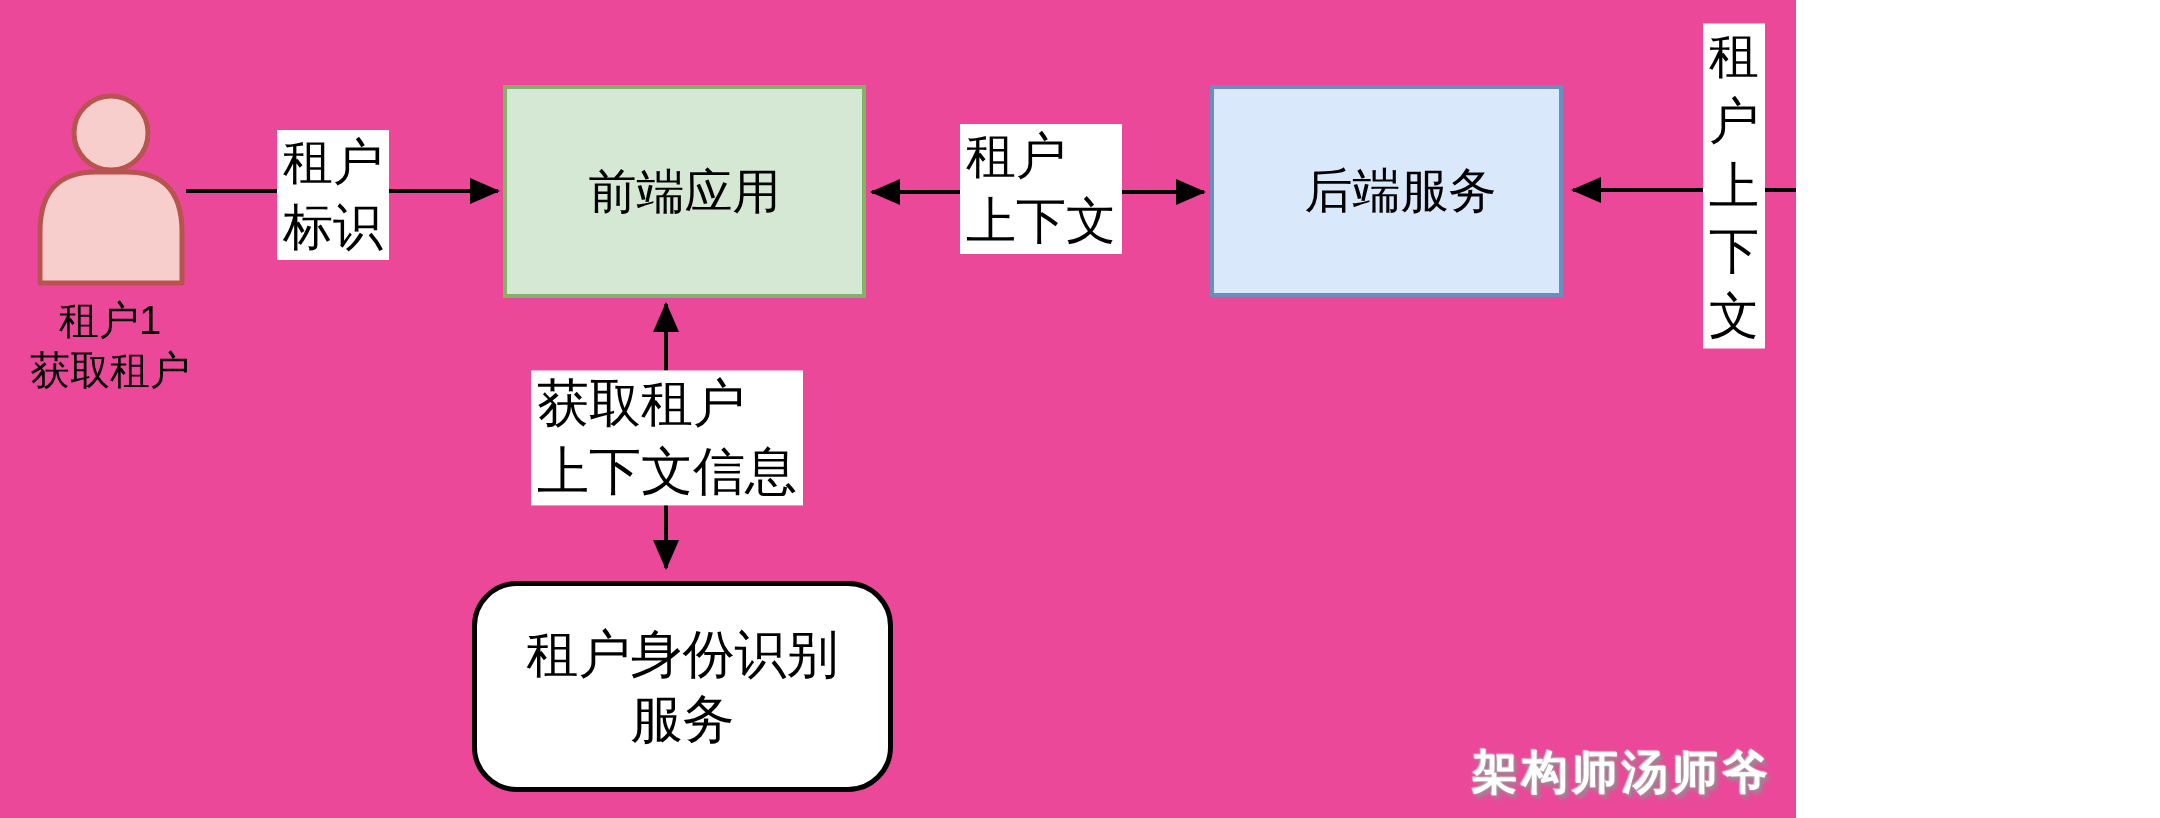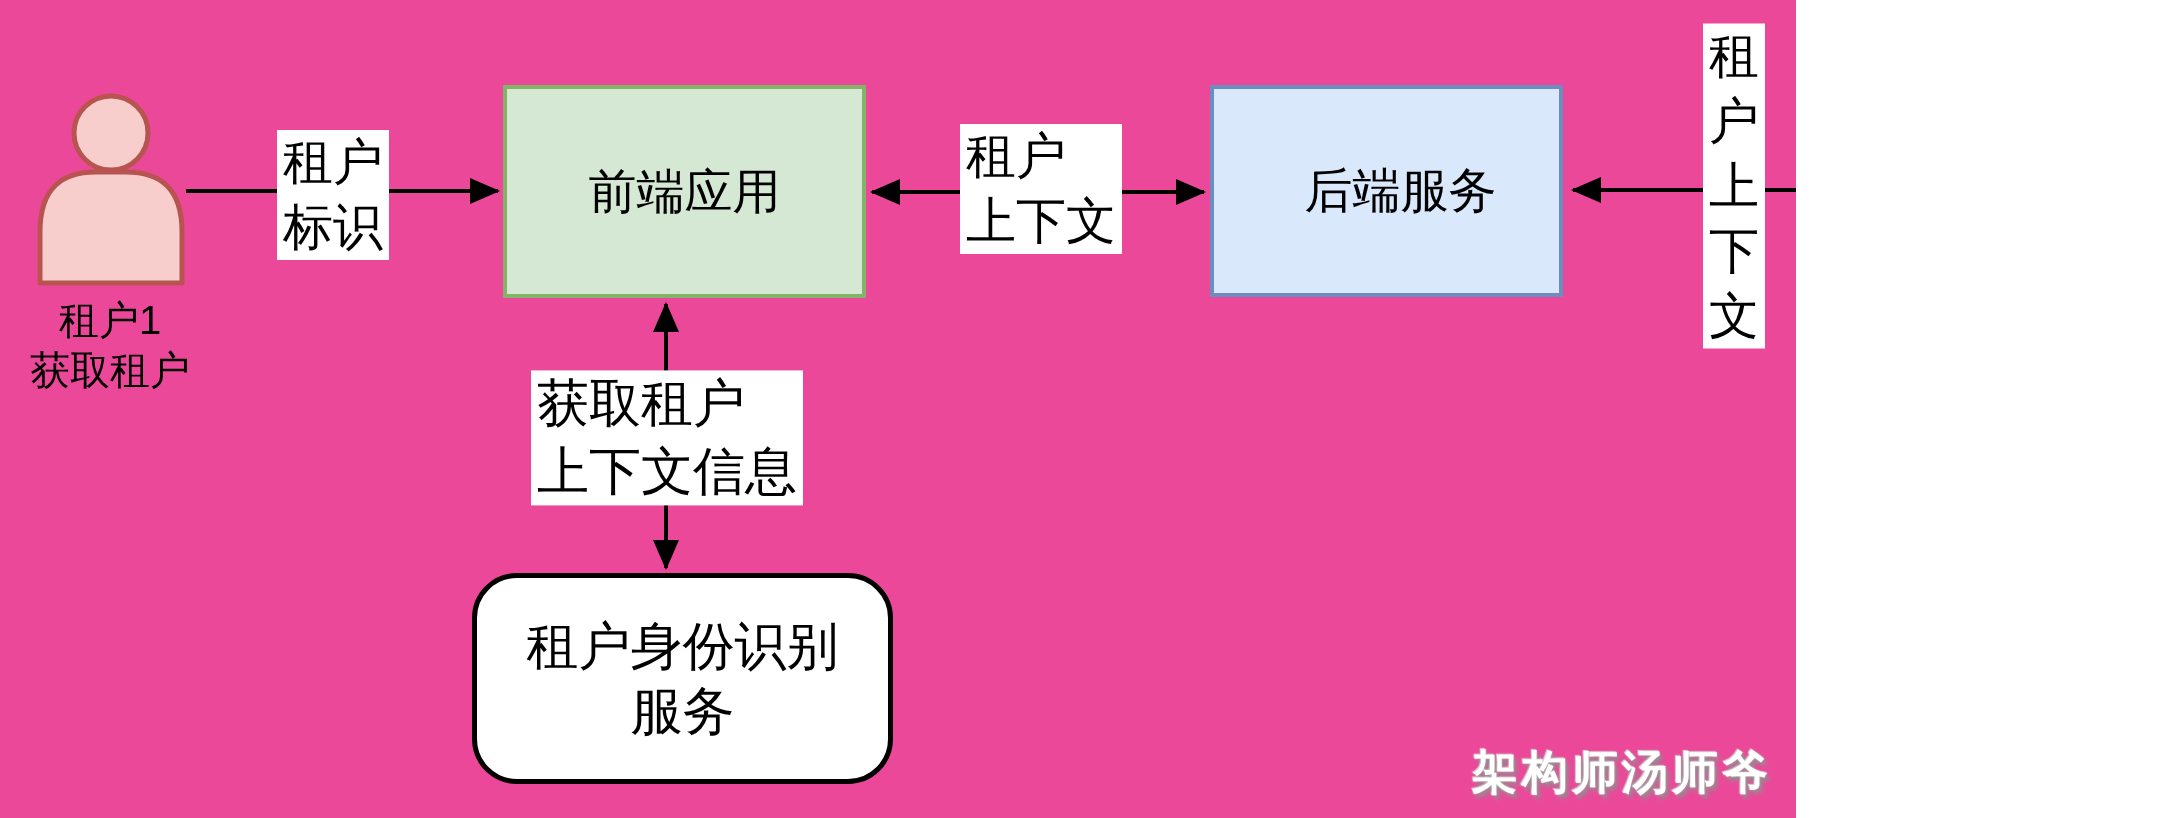--- a/index.html
+++ b/index.html
@@ -46,21 +46,21 @@
     padding-left: 28px;
   }
   .node-identity {
     left: 472px; top: 573px; width: 421px; height: 211px;
     background: #ffffff;
     border: 5px solid #000000;
     border-radius: 45px;
     font-size: 52px;
     line-height: 1.25;
   }
-  .multiline { white-space: pre-line; }
+  .multiline { white-space: pre-line; margin-top: 8px; }
   .edge-label {
     position: absolute;
     transform: translate(-50%, -50%);
     background: #ffffff;
     white-space: pre-line;
     color: #000000;
     font-weight: 500;
     line-height: 1.3;
     padding: 0 6px;
     z-index: 3;

